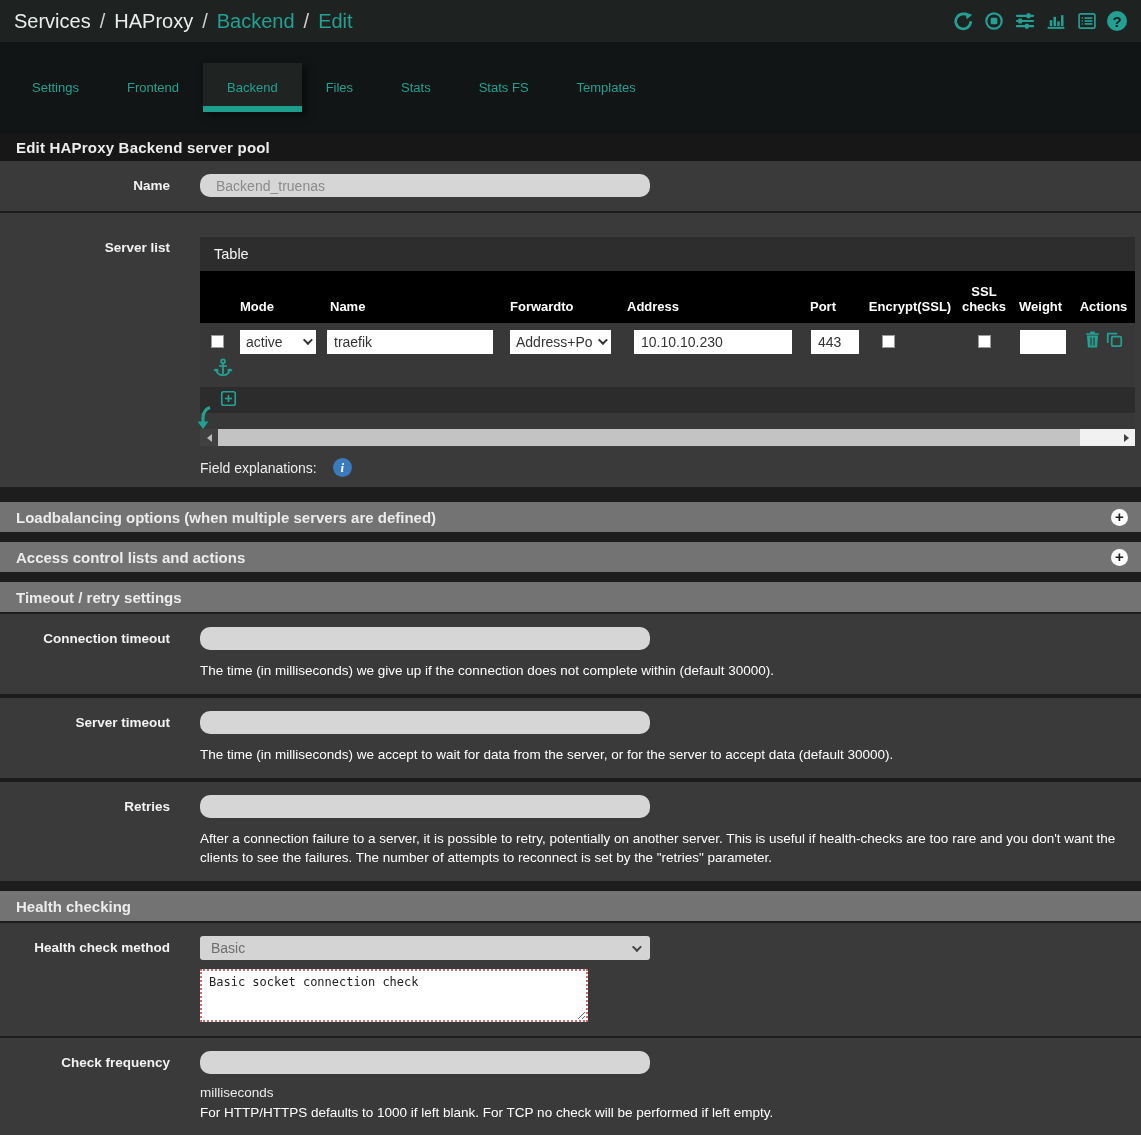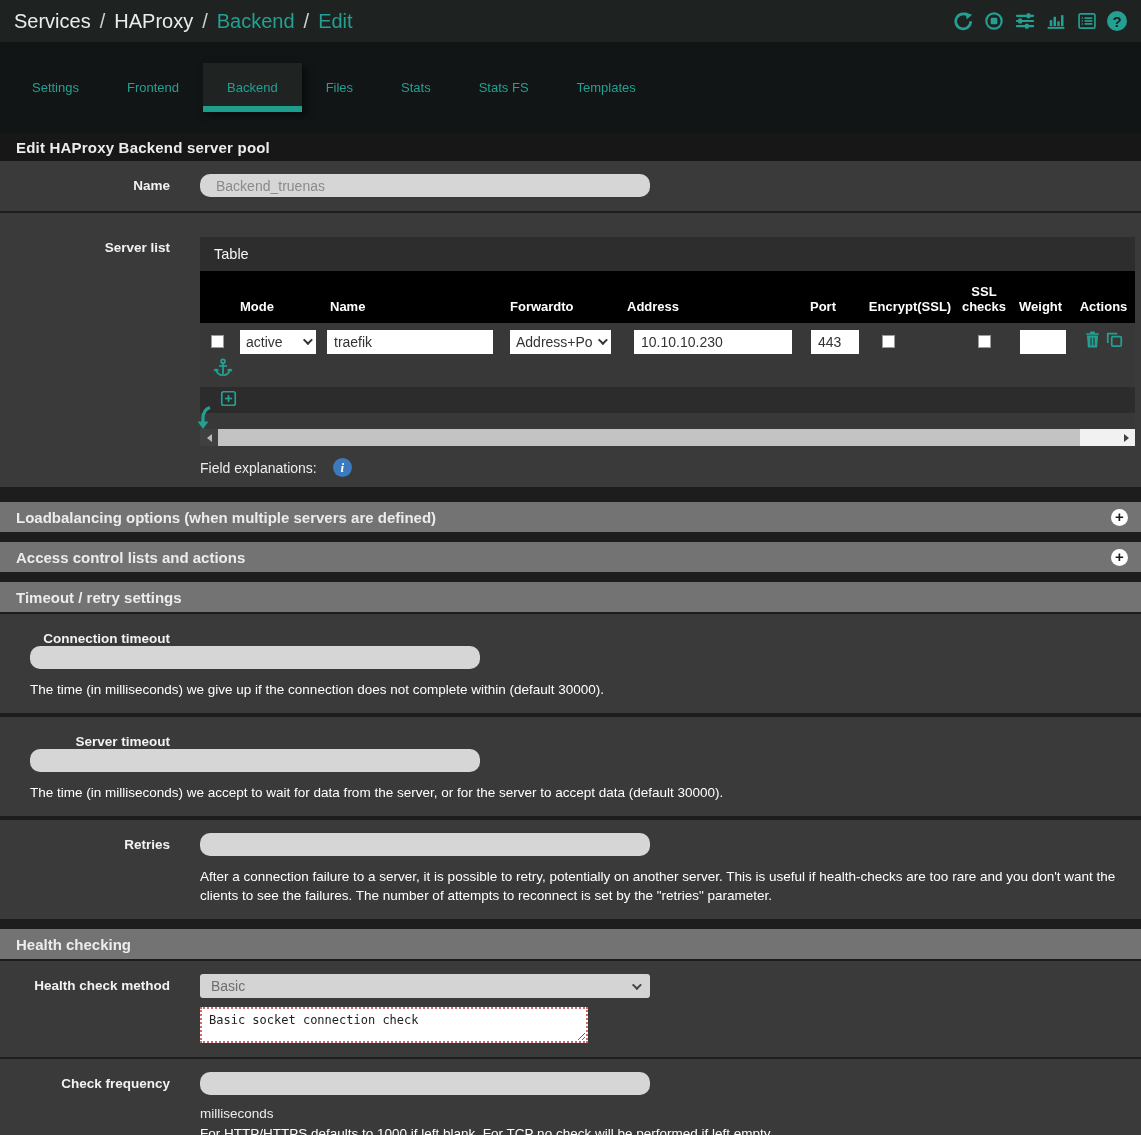--- a/index.html
+++ b/index.html
@@ -43,21 +43,21 @@
     font-weight:bold; font-size:15px;
   }
   .collapse-head.first { margin-top:15px; }
   .plus-circle {
     width:17px; height:17px; border-radius:50%; background:#ffffff; color:#1b1b1b;
     display:flex; align-items:center; justify-content:center;
     font-weight:bold; font-size:15px; line-height:1; cursor:pointer; padding-bottom:1px;
   }
   
   .frow { background:#3a3a3a; display:flex; padding:13px 0 14px; margin-bottom:2px; }
-  .frow.gap4 { margin-bottom:4px;flex-direction:column; }
+  .frow.gap4 { margin-bottom:4px; }
   .flabel { width:170px; flex-shrink:0; text-align:right; font-weight:bold; font-size:13.5px; padding-top:4px; color:#f2f2f2; }
   .fcontent { margin-left:30px; flex:1; min-width:0; }
   .help-text { font-size:13.5px; color:#ffffff; margin-top:11px; line-height:19px; max-width:900px; }
   .gray-input {
     width:450px; height:23px; background:#d6d6d6; border:none; border-radius:10px;
     padding:0 16px; color:#8b8b8b; font-size:14px; font-family:"Liberation Sans", sans-serif;
   }
   .gray-select {
     width:450px; height:24px; background:#d4d4d4; border-radius:3px; color:#6e6e6e;
     display:flex; align-items:center; justify-content:space-between; padding:0 11px;
@@ -109,21 +109,21 @@
   .hs-thumb { width:862px; background:#c3c3c3; cursor:pointer; }
   .hs-sp { flex:1; }
   .hs-right { width:18px; display:flex; align-items:center; justify-content:center; cursor:pointer; }
   .hs-right .tri { width:0; height:0; border-top:4px solid transparent; border-bottom:4px solid transparent; border-left:5px solid #3f3f3f; }
   .field-expl { display:flex; align-items:center; gap:16px; margin-top:12px; font-size:14px; }
   .info-badge { width:19px; height:19px; border-radius:50%; background:#3a7abd; color:#fff;
     font-family:"Liberation Serif", serif; font-style:italic; font-weight:bold; font-size:13px;
     display:flex; align-items:center; justify-content:center; cursor:pointer; }
   
   .mono-area {
-    display:block; margin-top:9px; width:388px; height:36px; background:#fff;
+    display:block; margin-top:9px; width:388px; height:53px; background:#fff;
     border:2px dotted #cf6a6a; font-family:"DejaVu Sans Mono", monospace; font-size:12px;
     color:#222; padding:4px 7px; resize:both;
   }
   .unit-text { font-size:13.5px; margin-top:11px; }
   .frow:last-child { margin-bottom:0; }
 </style>
 </head>
 <body>
 
 <header class="topbar">

